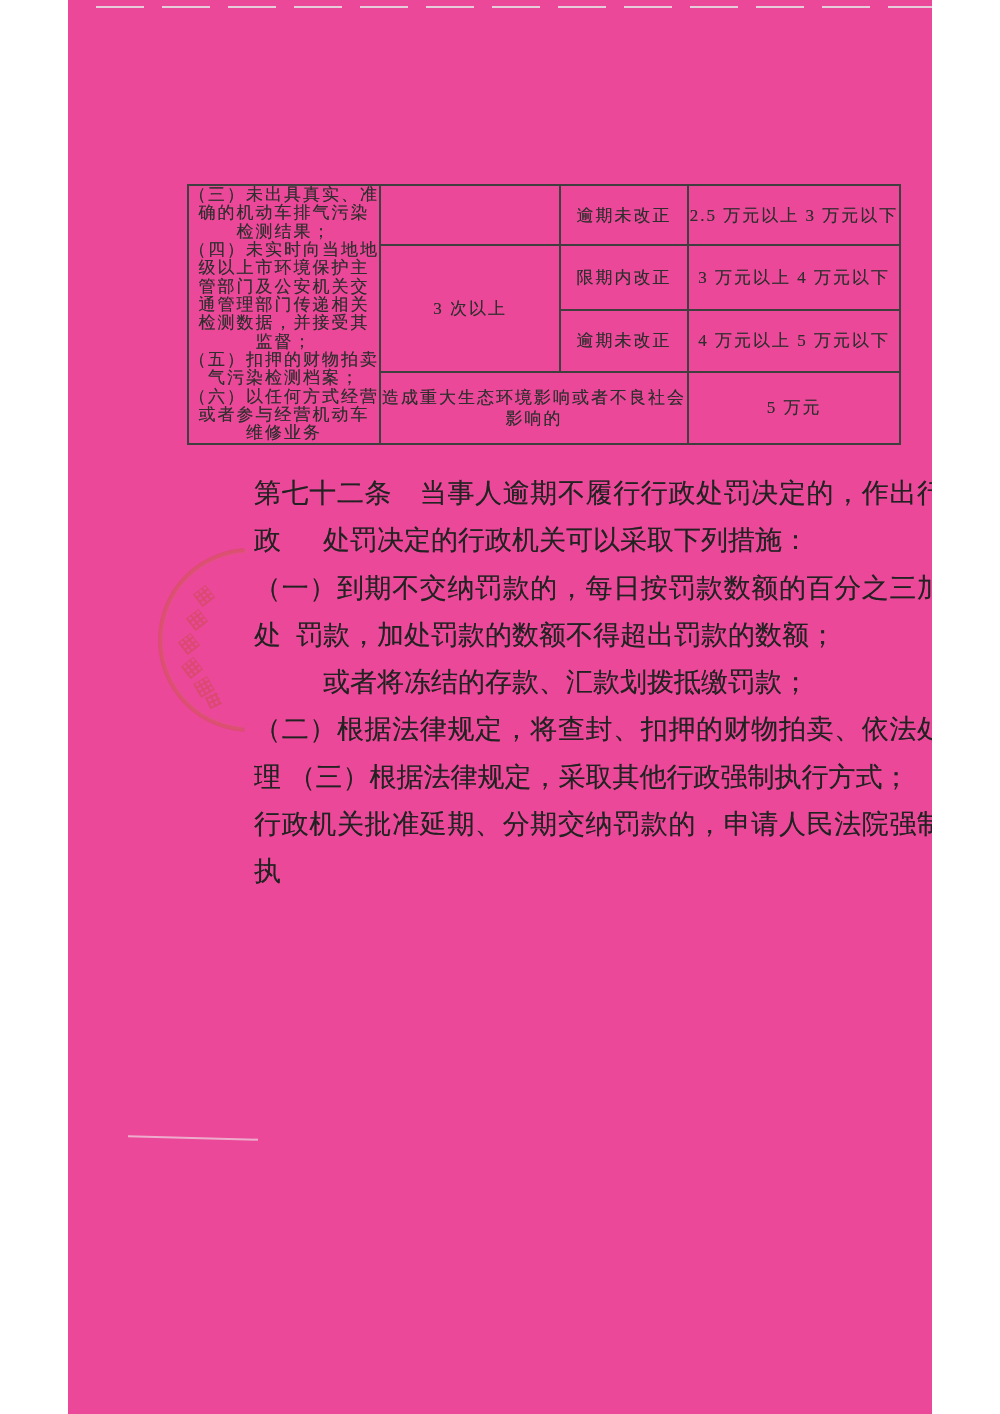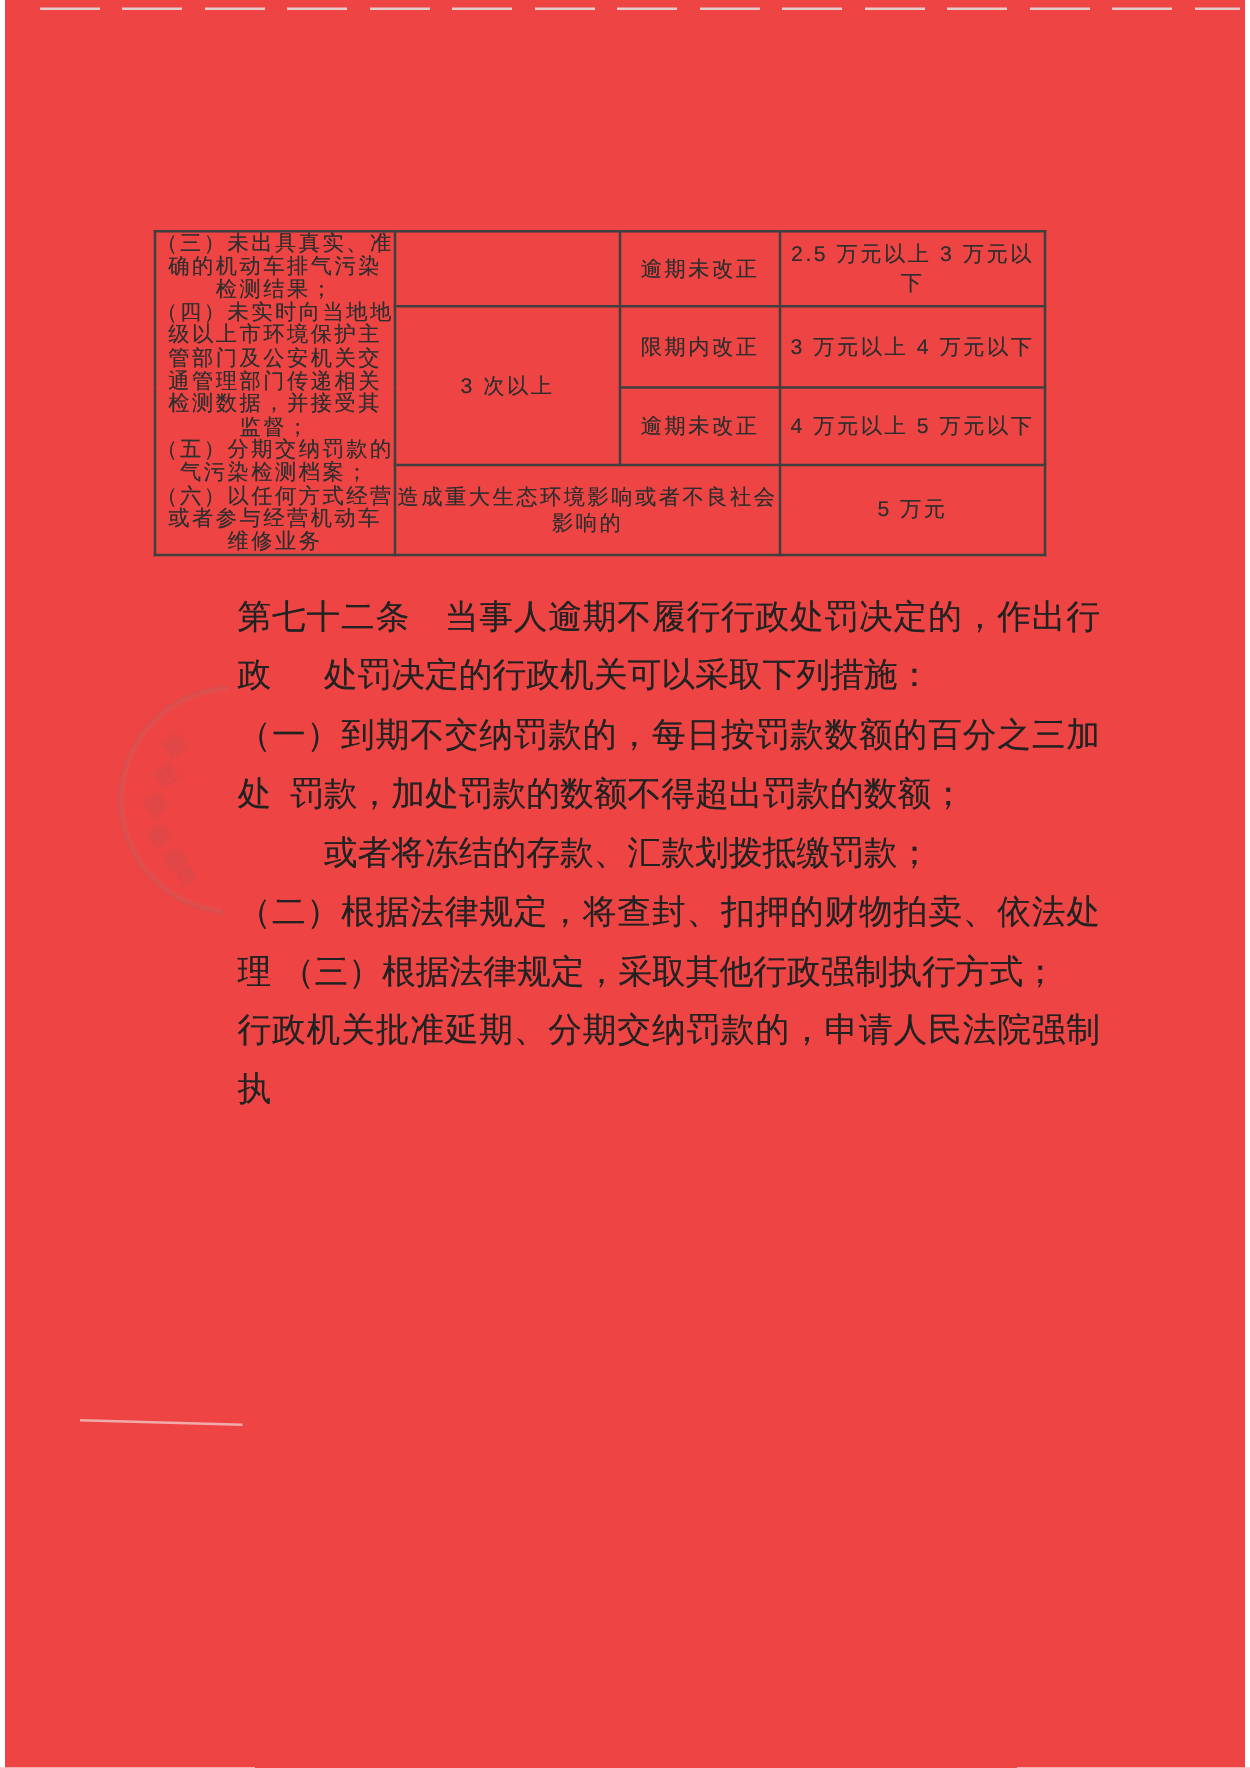--- a/index.html
+++ b/index.html
@@ -1,19 +1,19 @@
 <!DOCTYPE html>
 <html><head>
 <meta charset="utf-8">
 <style>
   html,body{margin:0;padding:0;background:#ffffff;}
   .page{
-    position:relative;width:992px;height:1414px;margin:0 auto;
-    background:#ef4444;overflow:hidden;
-    font-family:Liberation Sans, sans-serif;color:#262626;
+    position:relative;width:864px;height:1414px;margin:0 auto;
+    background:#ec4899;overflow:hidden;
+    font-family:Liberation Serif, serif;color:#262626;
   }
   
   .streak-top{
     position:absolute;left:28px;top:6px;width:960px;height:2px;
     background:repeating-linear-gradient(90deg,#e4e4e4 0 48px,transparent 48px 66px);
     opacity:.85;
   }
   .streak-bottom{
     position:absolute;left:60px;top:1137px;width:130px;height:2px;
     background:#f0f0f0;transform:rotate(1.5deg);opacity:.6;
@@ -100,21 +100,21 @@
       <td class="c-violations" rowspan="4">
         <div class="vline">（三）未出具真实、准</div>
         <div class="vline">确的机动车排气污染</div>
         <div class="vline">检测结果；</div>
         <div class="vline">（四）未实时向当地地</div>
         <div class="vline">级以上市环境保护主</div>
         <div class="vline">管部门及公安机关交</div>
         <div class="vline">通管理部门传递相关</div>
         <div class="vline">检测数据，并接受其</div>
         <div class="vline">监督；</div>
-        <div class="vline">（五）分期交纳罚款的</div>
+        <div class="vline">（五）扣押的财物拍卖</div>
         <div class="vline">气污染检测档案；</div>
         <div class="vline">（六）以任何方式经营</div>
         <div class="vline">或者参与经营机动车</div>
         <div class="vline">维修业务</div>
       </td>
       <td class="c-empty"></td>
       <td class="c-corr">逾期未改正</td>
       <td class="c-pen">2.5 万元以上 3 万元以下</td>
     </tr>
     <tr class="r2">

